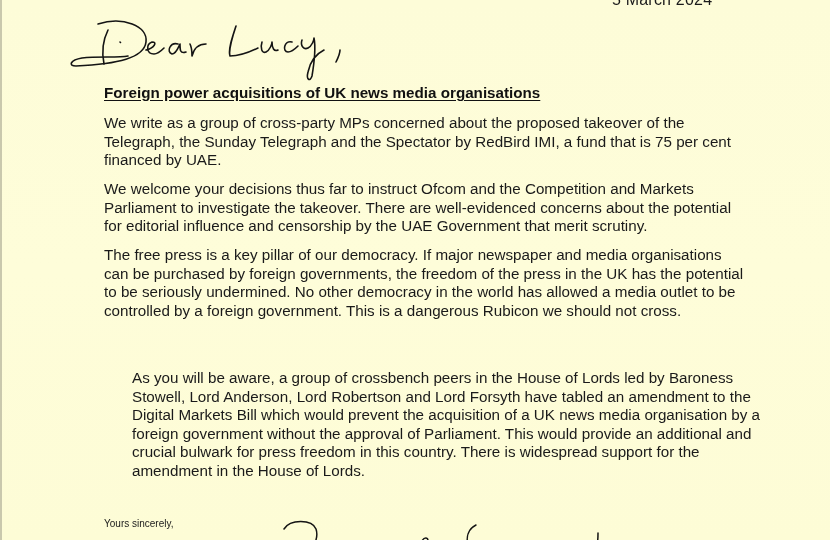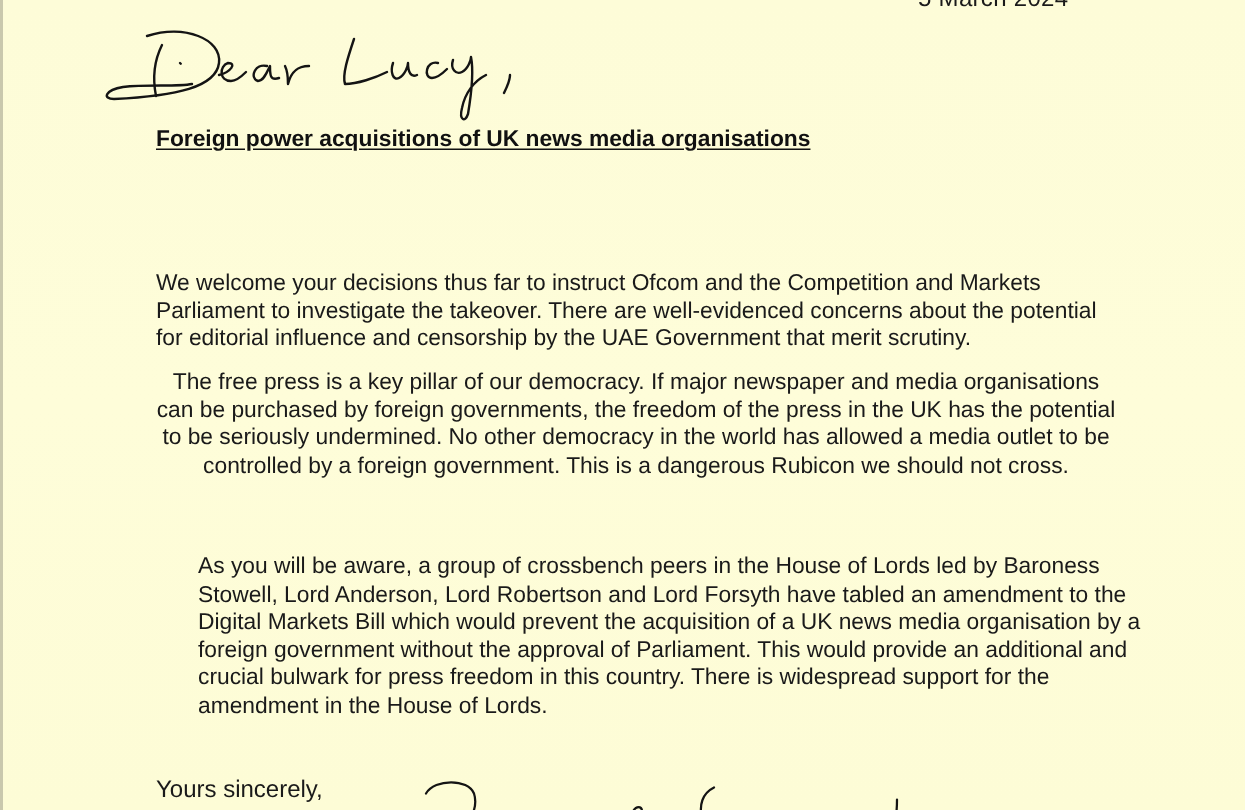--- a/index.html
+++ b/index.html
@@ -52,28 +52,28 @@
     position: absolute;
     left: 102px;
     width: 640px;
     font-size: 15.2px;
     line-height: 18.6px;
     color: #1a1a1a;
     margin: 0;
   }
   .p1 { top: 114px; }
   .p2 { top: 180px; }
-  .p3 { top: 246px; text-align: center; }
+  .p3 { top: 246px; }
   .p4 { top: 369px; margin-left: 28px; }
   .p5 { top: 471px; }
   .closing {
     position: absolute;
     left: 102px;
     top: 518px;
-    font-size: 16px;
+    font-size: 10px;
     color: #1a1a1a;
   }
   .signature {
     position: absolute;
     left: 270px;
     top: 515px;
     width: 360px;
     height: 30px;
   }
 </style>
@@ -105,20 +105,21 @@
       <path d="M234 28 C 232 34, 236 38, 240 36 C 244 34, 246 28, 246 26 C 248 36, 246 52, 244 64 C 242 70, 238 68, 240 60 C 242 50, 248 42, 256 38"></path>
 
       <path d="M272 38 C 272 42, 270 46, 268 50"></path>
 
       <path d="M52 30 l 0.5 0.5"></path>
     </g>
   </svg>
 
   <div class="subject">Foreign power acquisitions of UK news media organisations</div>
 
+  <p class="body-text p1">We write as a group of cross-party MPs concerned about the proposed takeover of the Telegraph, the Sunday Telegraph and the Spectator by RedBird IMI, a fund that is 75 per cent financed by UAE.</p>
   <p class="body-text p2">We welcome your decisions thus far to instruct Ofcom and the Competition and Markets Parliament to investigate the takeover. There are well-evidenced concerns about the potential for editorial influence and censorship by the UAE Government that merit scrutiny.</p>
   <p class="body-text p3">The free press is a key pillar of our democracy. If major newspaper and media organisations can be purchased by foreign governments, the freedom of the press in the UK has the potential to be seriously undermined. No other democracy in the world has allowed a media outlet to be controlled by a foreign government. This is a dangerous Rubicon we should not cross.</p>
   <p class="body-text p4">As you will be aware, a group of crossbench peers in the House of Lords led by Baroness Stowell, Lord Anderson, Lord Robertson and Lord Forsyth have tabled an amendment to the Digital Markets Bill which would prevent the acquisition of a UK news media organisation by a foreign government without the approval of Parliament. This would provide an additional and crucial bulwark for press freedom in this country. There is widespread support for the amendment in the House of Lords.</p>
 
   <div class="closing">Yours sincerely,</div>
 
   <svg class="signature" viewBox="0 0 360 30" xmlns="http://www.w3.org/2000/svg">
     <g fill="none" stroke="#141414" stroke-width="1.5" stroke-linecap="round">
       <path d="M12 14 C 18 4, 40 4, 44 14 C 46 20, 44 26, 42 30"></path>
       <path d="M150 26 C 152 22, 156 22, 156 26"></path>

